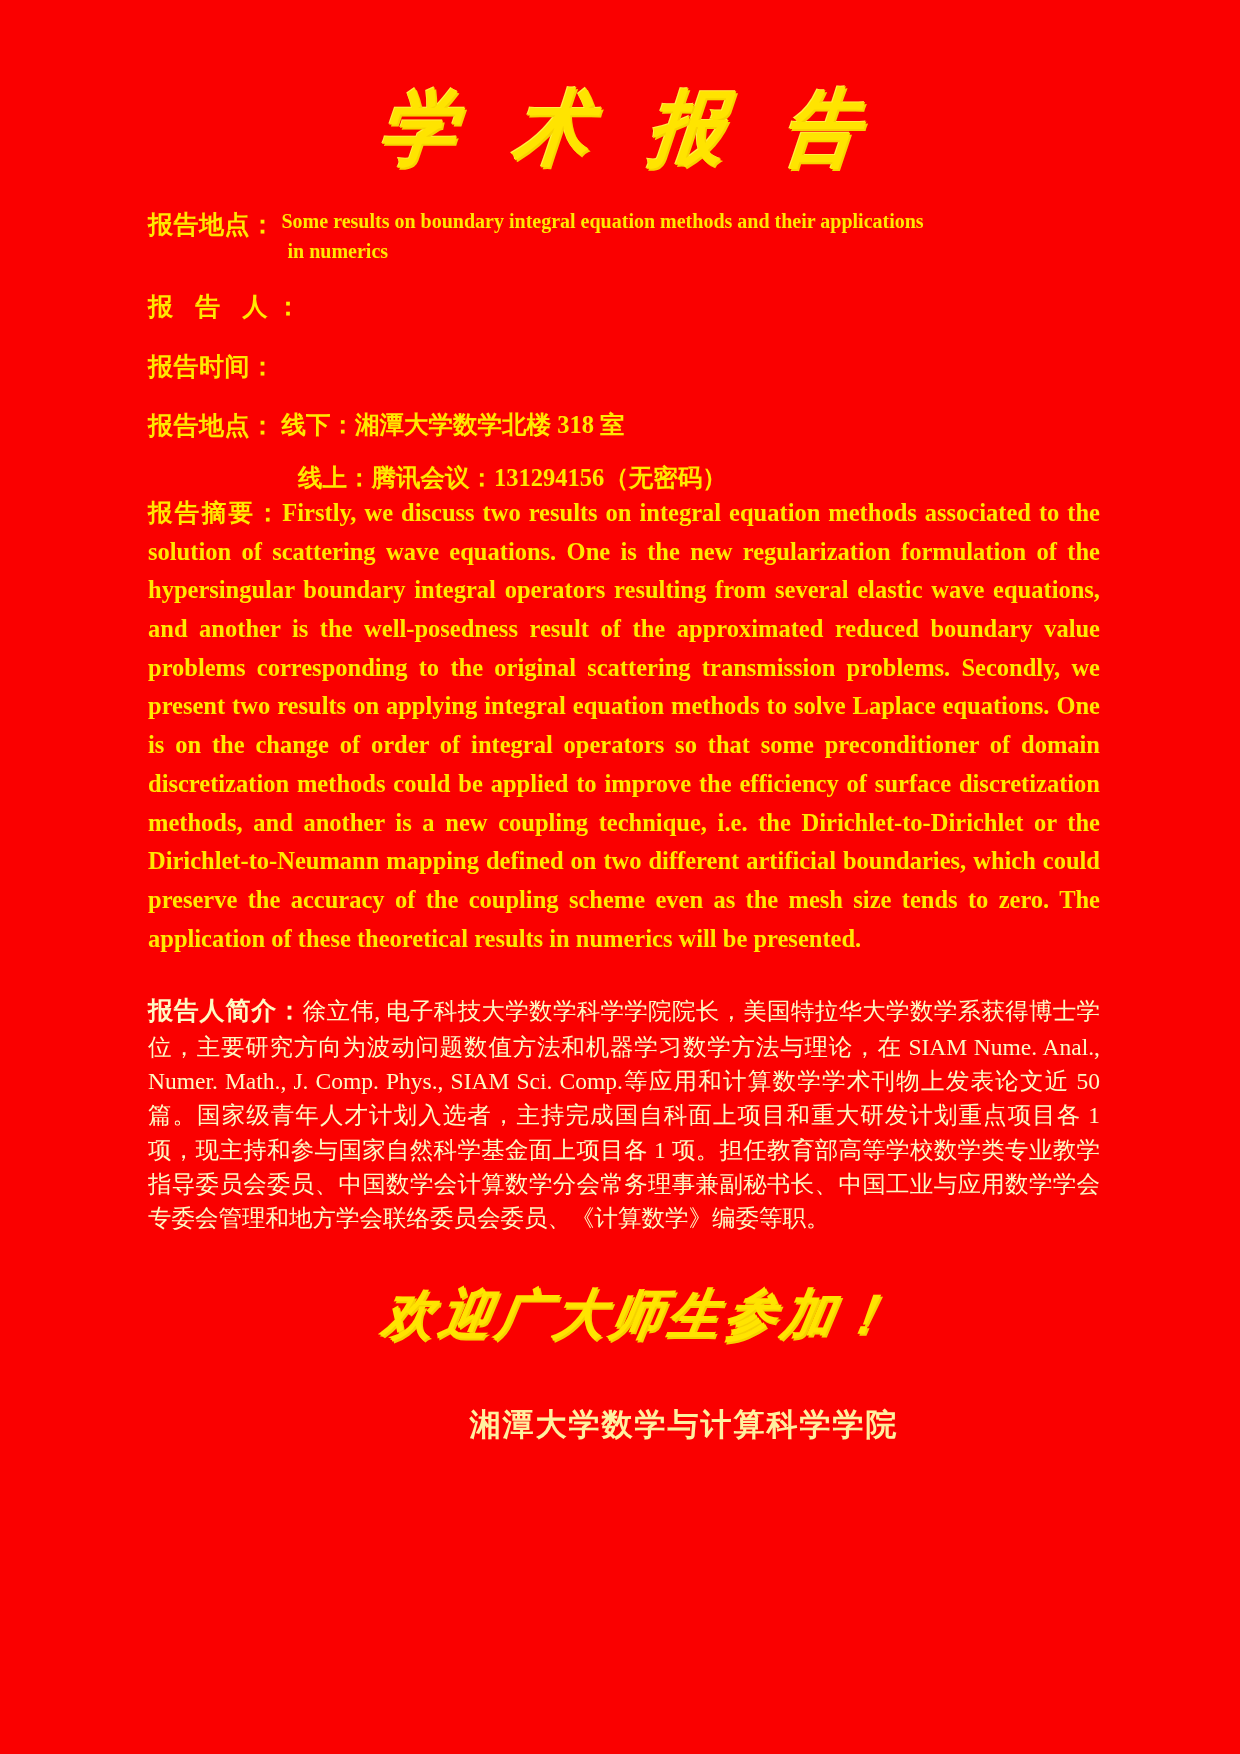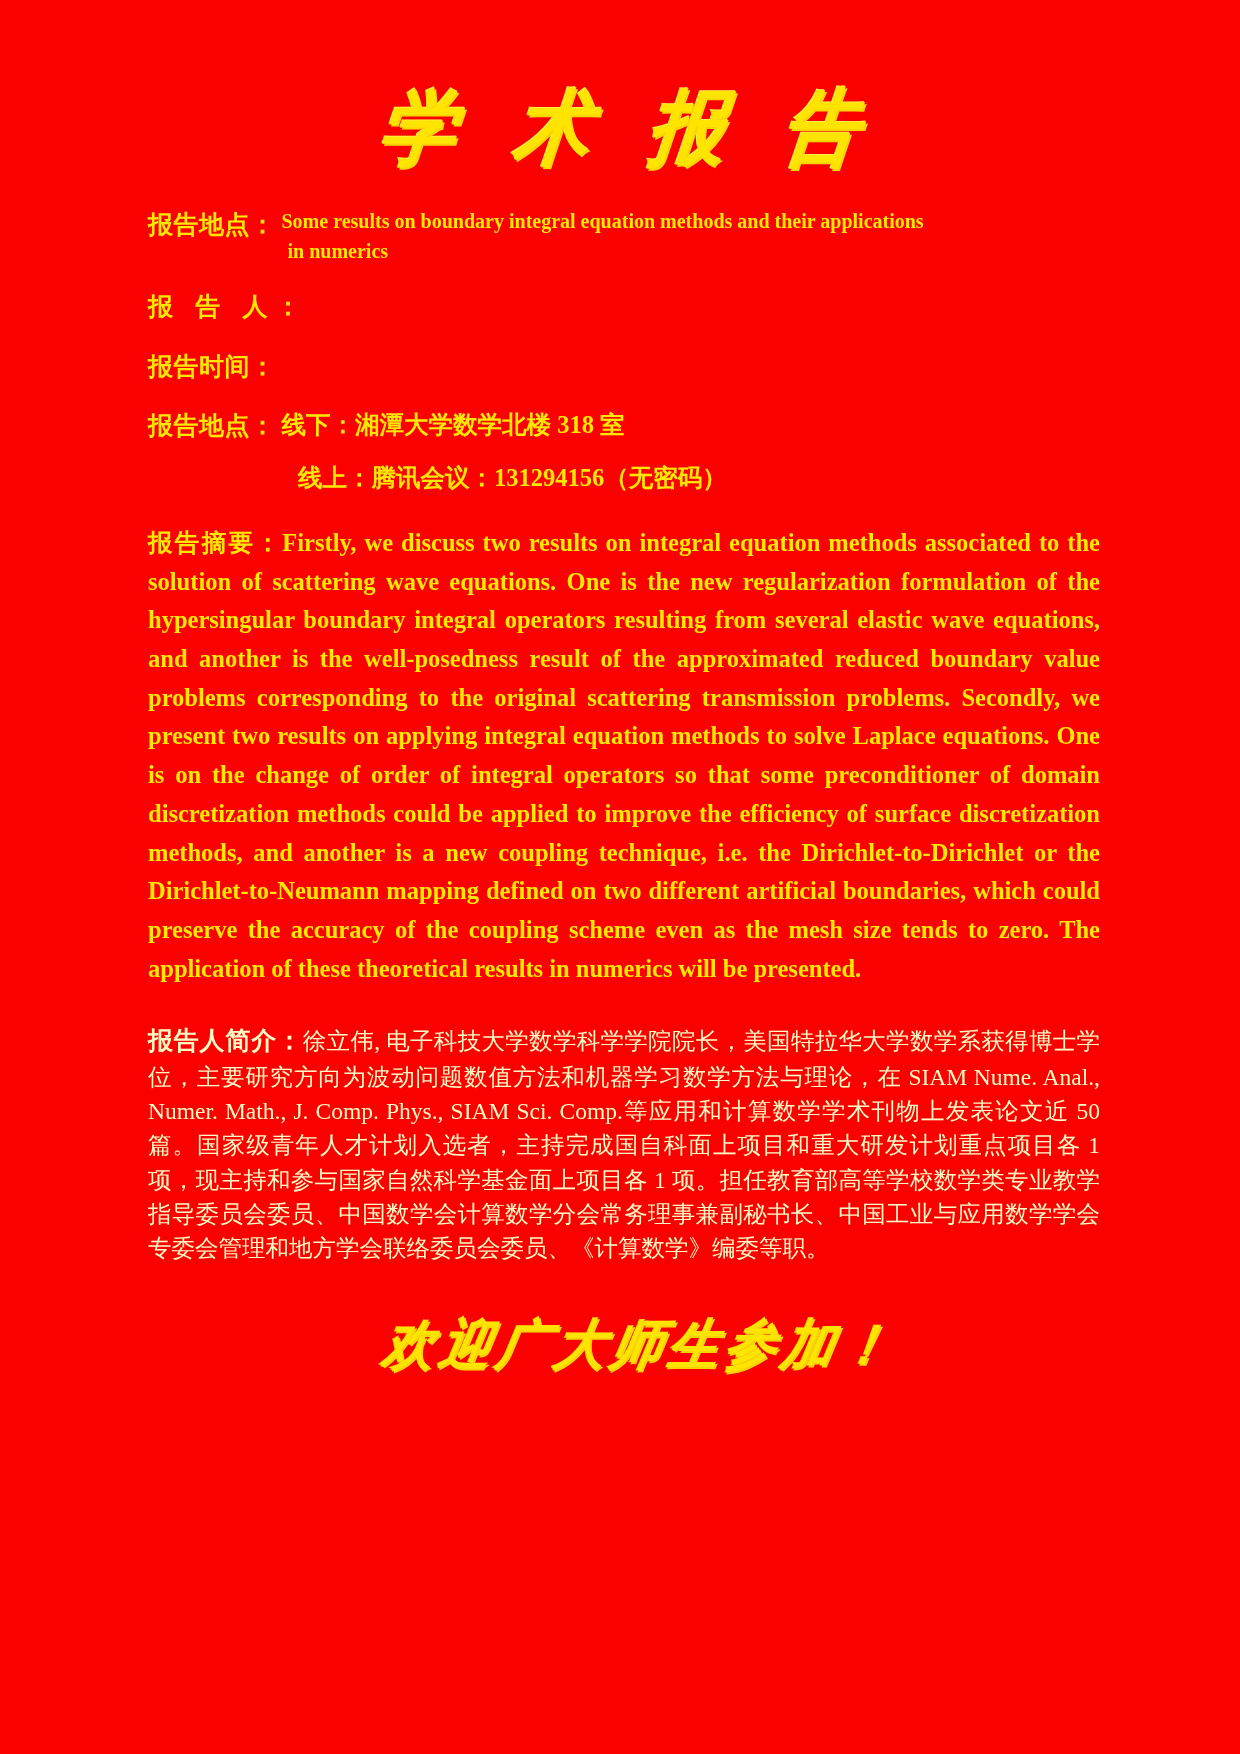--- a/index.html
+++ b/index.html
@@ -81,21 +81,20 @@
   }
   .venue-line2 {
     margin-top: 16px;
     margin-left: 150px;
     font-weight: bold;
     font-size: 24.5px;
   }
 
   
   .abstract {
-    margin-top: 30px;
     font-size: 24.5px;
     font-weight: bold;
     line-height: 1.58;
     text-align: justify;
     text-justify: inter-word;
     color: #ffe800;
   }
   .abstract .ab-label {
     font-weight: bold;
     letter-spacing: 0.5px;
@@ -184,15 +183,16 @@
     </div>
 
     <div class="bio">
       <span class="bio-label">报告人简介：</span><span>徐立伟, 电子科技大学数学科学学院院长，美国特拉华大学数学系获得博士学位，主要研究方向为波动问题数值方法和机器学习数学方法与理论，在 SIAM Nume. Anal., Numer. Math., J. Comp. Phys., SIAM Sci. Comp.等应用和计算数学学术刊物上发表论文近 50 篇。国家级青年人才计划入选者，主持完成国自科面上项目和重大研发计划重点项目各 1 项，现主持和参与国家自然科学基金面上项目各 1 项。担任教育部高等学校数学类专业教学指导委员会委员、中国数学会计算数学分会常务理事兼副秘书长、中国工业与应用数学学会专委会管理和地方学会联络委员会委员、《计算数学》编委等职。</span>
     </div>
 
     <div class="welcome-wrap">
       <div class="welcome">欢迎广大师生参加！</div>
     </div>
 
+    <div class="footer-org">湘潭大学数学与计算科学学院</div>
 
   </div>
 </div>
 
 </body></html>

